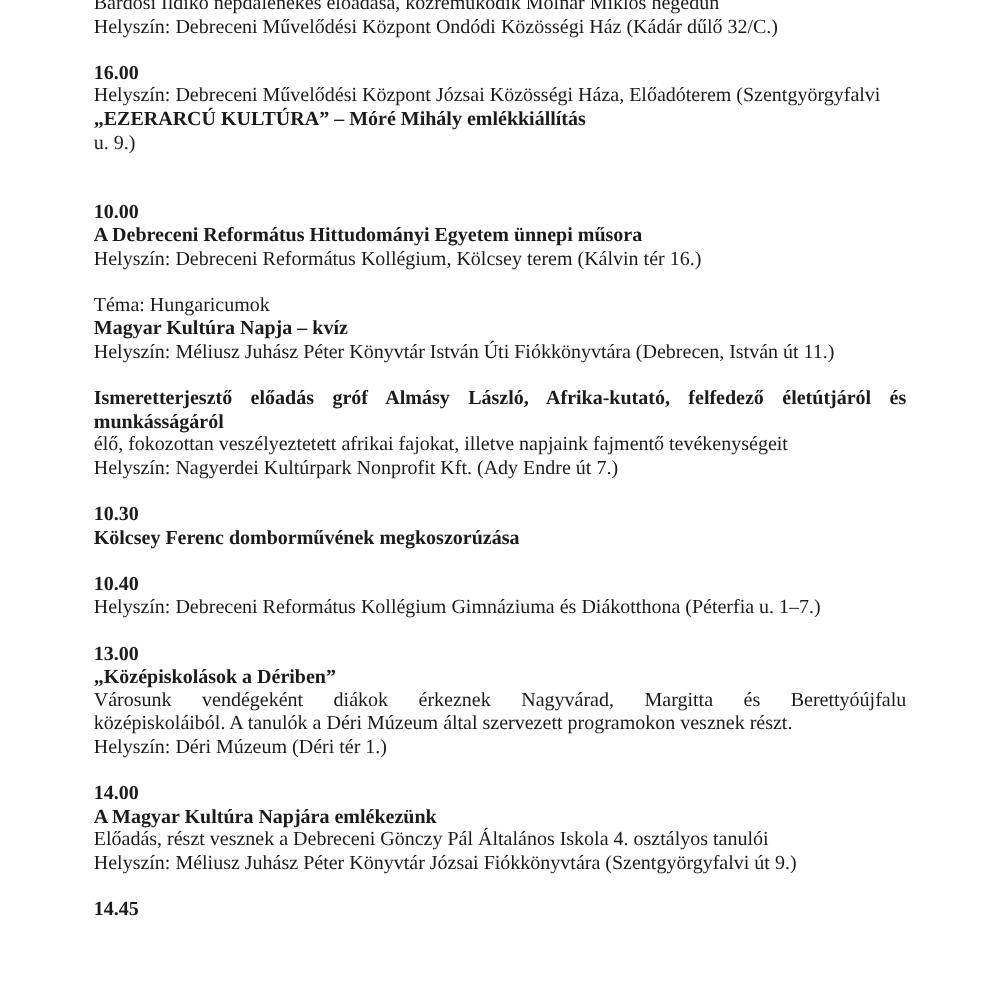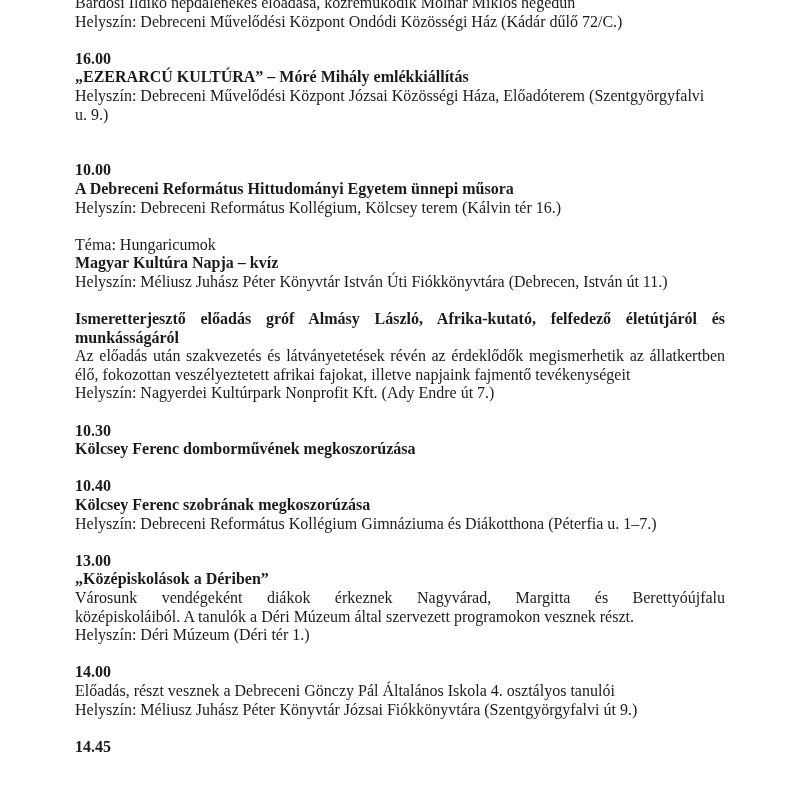--- a/index.html
+++ b/index.html
@@ -33,27 +33,27 @@
   .b { font-weight: bold; }
   .u { text-decoration: underline; }
   .gap { height: 18.6px; }
 </style>
 </head>
 <body>
 
 <div class="page">
 
   <div class="ln">Bárdosi Ildikó népdalénekes előadása, közreműködik Molnár Miklós hegedűn</div>
-  <div class="ln">Helyszín: Debreceni Művelődési Központ Ondódi Közösségi Ház (Kádár dűlő 72/C.)</div>
+  <div class="ln">Helyszín: Debreceni Művelődési Központ Ondódi Közösségi Ház (Kádár dűlő 32/C.)</div>
 
   <div class="gap"></div>
 
   <div class="ln b">16.00</div>
+  <div class="ln">Helyszín: Debreceni Művelődési Központ Józsai Közösségi Háza, Előadóterem (Szentgyörgyfalvi</div>
   <div class="ln b">„EZERARCÚ KULTÚRA” – Móré Mihály emlékkiállítás</div>
-  <div class="ln">Helyszín: Debreceni Művelődési Központ Józsai Közösségi Háza, Előadóterem (Szentgyörgyfalvi</div>
   <div class="ln">u. 9.)</div>
 
   <div class="gap"></div>
 
 
   <div class="gap"></div>
 
   <div class="ln b">10.00</div>
   <div class="ln b">A Debreceni Református Hittudományi Egyetem ünnepi műsora</div>
   <div class="ln">Helyszín: Debreceni Református Kollégium, Kölcsey terem (Kálvin tér 16.)</div>
@@ -61,46 +61,45 @@
   <div class="gap"></div>
 
   <div class="ln">Téma: Hungaricumok</div>
   <div class="ln b">Magyar Kultúra Napja – kvíz</div>
   <div class="ln">Helyszín: Méliusz Juhász Péter Könyvtár István Úti Fiókkönyvtára (Debrecen, István út 11.)</div>
 
   <div class="gap"></div>
 
   <div class="just b">Ismeretterjesztő előadás gróf Almásy László, Afrika-kutató, felfedező életútjáról és</div>
   <div class="ln b">munkásságáról</div>
-  <div class="just">Az előadás után szakvezetés és látványetetések révén az érdeklődők megismerhetik az állatkertben</div>
   <div class="ln">élő, fokozottan veszélyeztetett afrikai fajokat, illetve napjaink fajmentő tevékenységeit</div>
   <div class="ln">Helyszín: Nagyerdei Kultúrpark Nonprofit Kft. (Ady Endre út 7.)</div>
 
   <div class="gap"></div>
 
   <div class="ln b">10.30</div>
   <div class="ln b">Kölcsey Ferenc domborművének megkoszorúzása</div>
 
   <div class="gap"></div>
 
   <div class="ln b">10.40</div>
-  <div class="ln b">Kölcsey Ferenc szobrának megkoszorúzása</div>
   <div class="ln">Helyszín: Debreceni Református Kollégium Gimnáziuma és Diákotthona (Péterfia u. 1–7.)</div>
 
   <div class="gap"></div>
 
   <div class="ln b">13.00</div>
   <div class="ln b">„Középiskolások a Dériben”</div>
   <div class="just">Városunk vendégeként diákok érkeznek Nagyvárad, Margitta és Berettyóújfalu</div>
   <div class="ln">középiskoláiból. A tanulók a Déri Múzeum által szervezett programokon vesznek részt.</div>
   <div class="ln">Helyszín: Déri Múzeum (Déri tér 1.)</div>
 
   <div class="gap"></div>
 
   <div class="ln b">14.00</div>
+  <div class="ln b">A Magyar Kultúra Napjára emlékezünk</div>
   <div class="ln">Előadás, részt vesznek a Debreceni Gönczy Pál Általános Iskola 4. osztályos tanulói</div>
   <div class="ln">Helyszín: Méliusz Juhász Péter Könyvtár Józsai Fiókkönyvtára (Szentgyörgyfalvi út 9.)</div>
 
   <div class="gap"></div>
 
   <div class="ln b">14.45</div>
 
 </div>
 
 </body></html>

